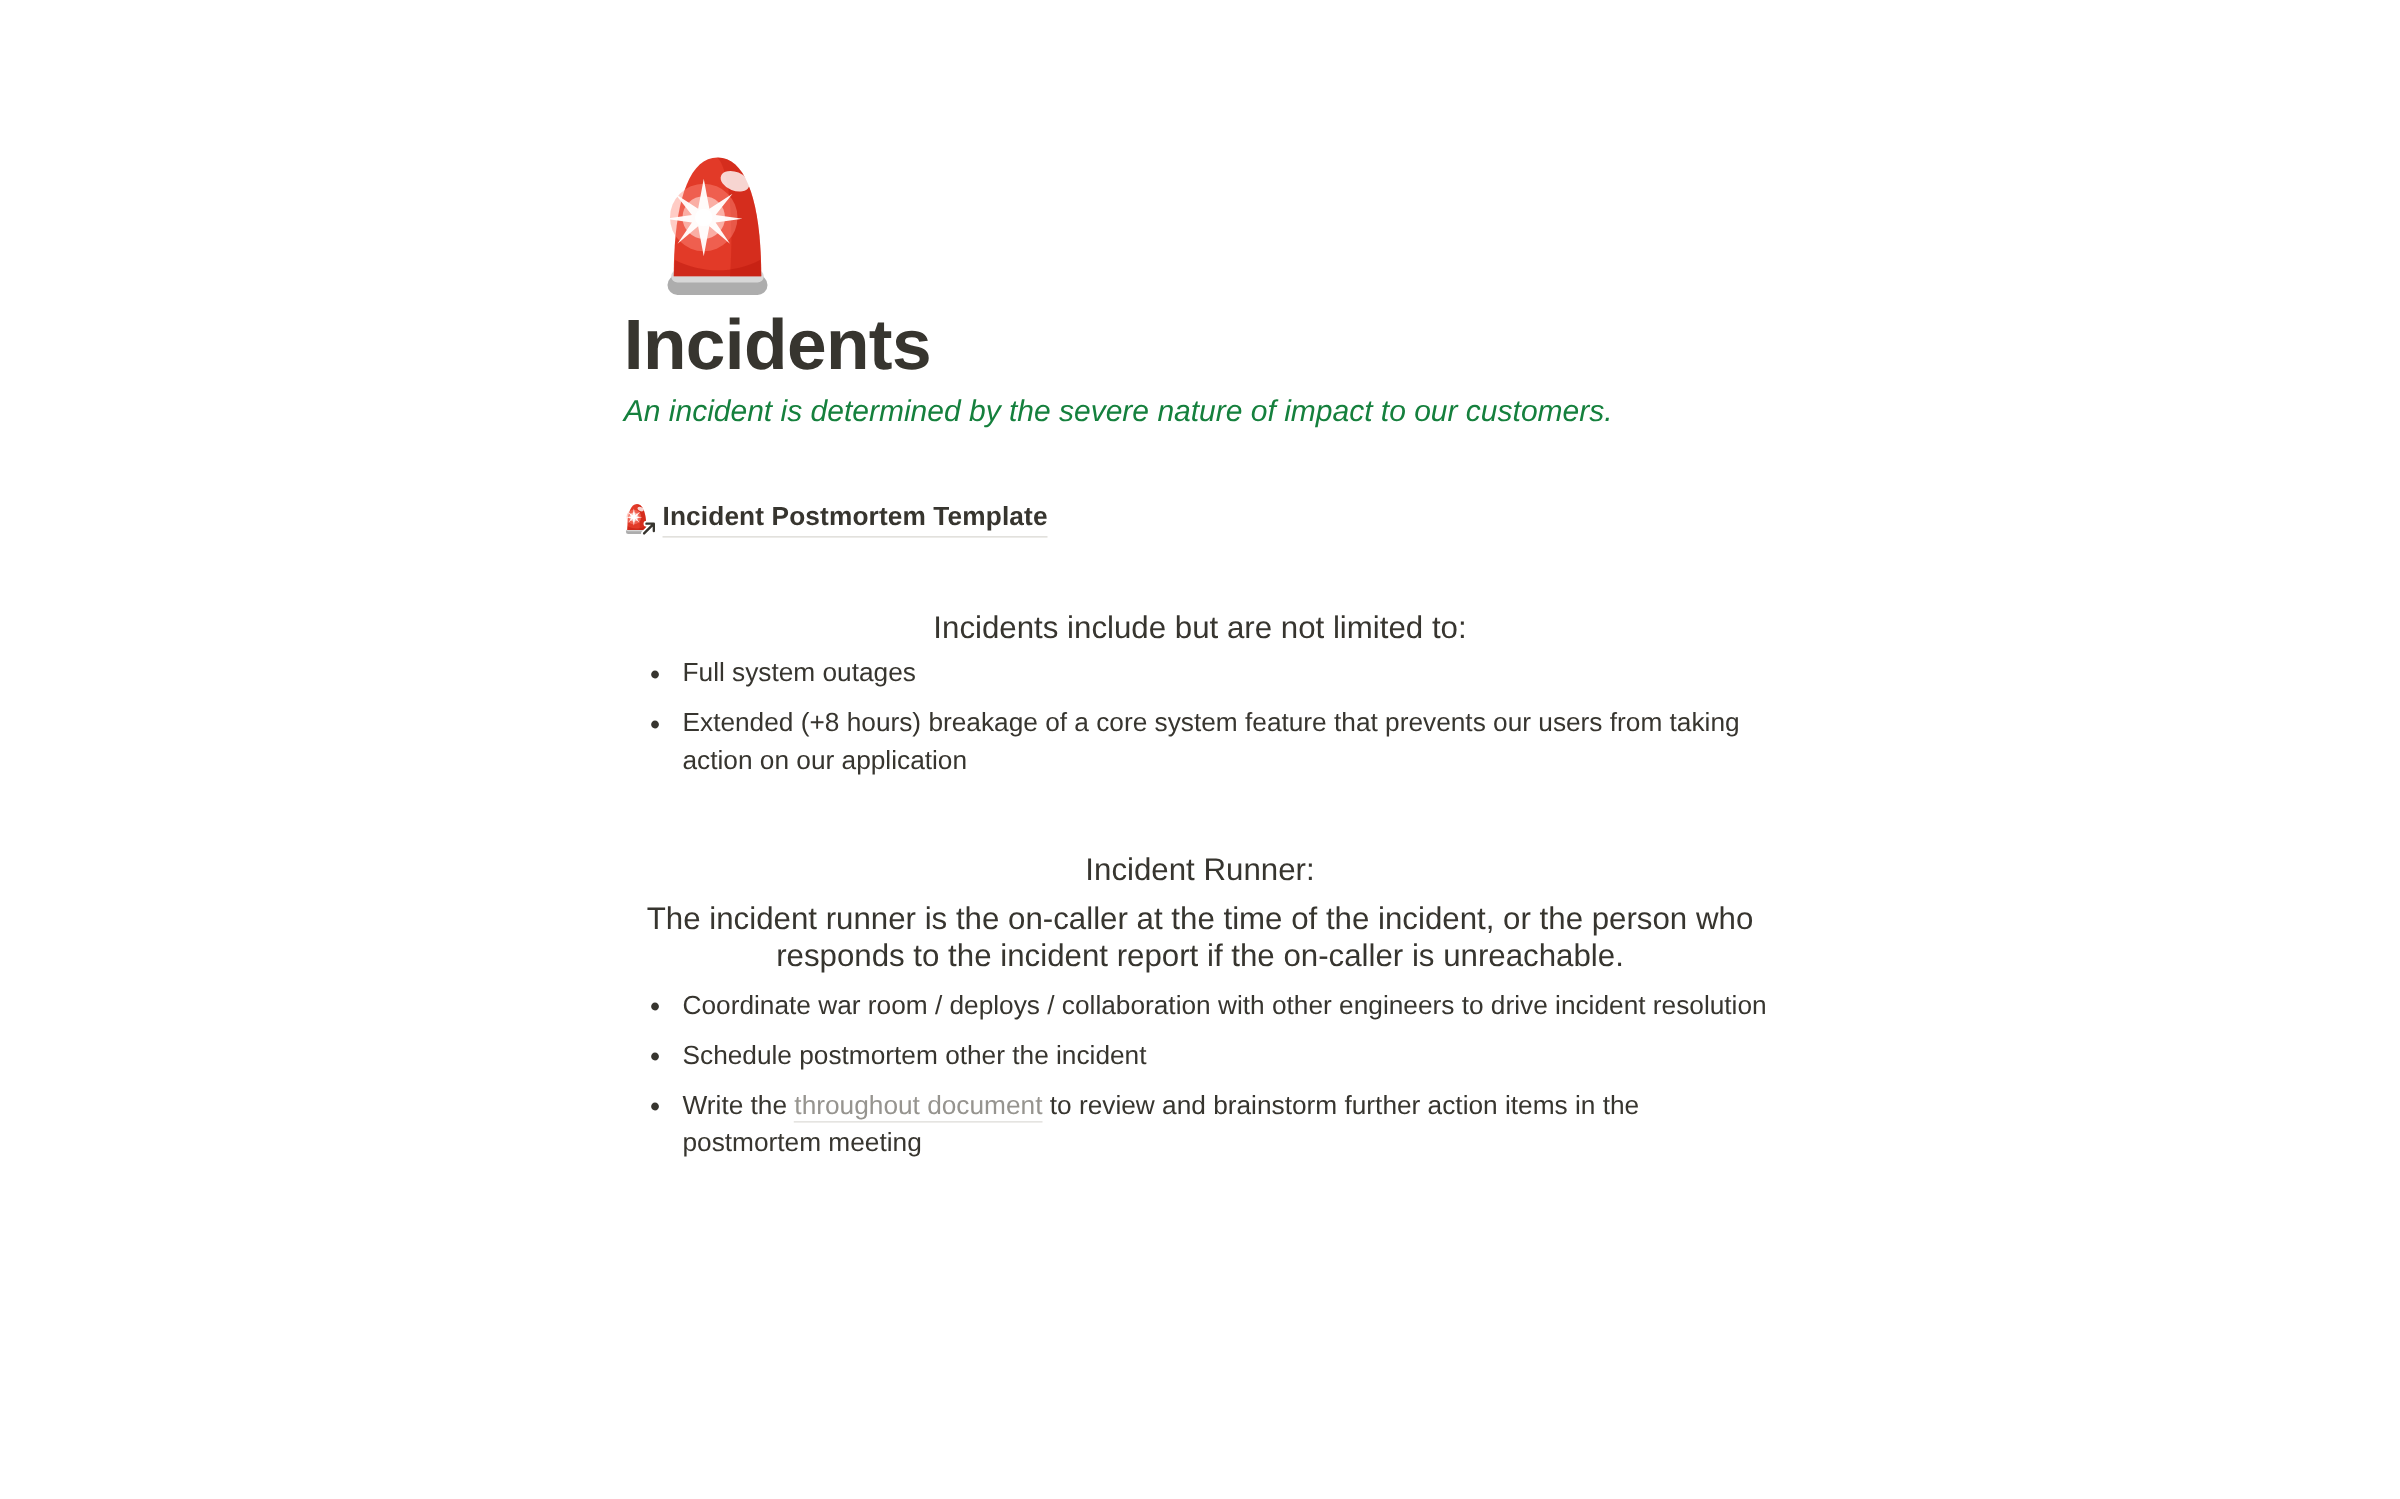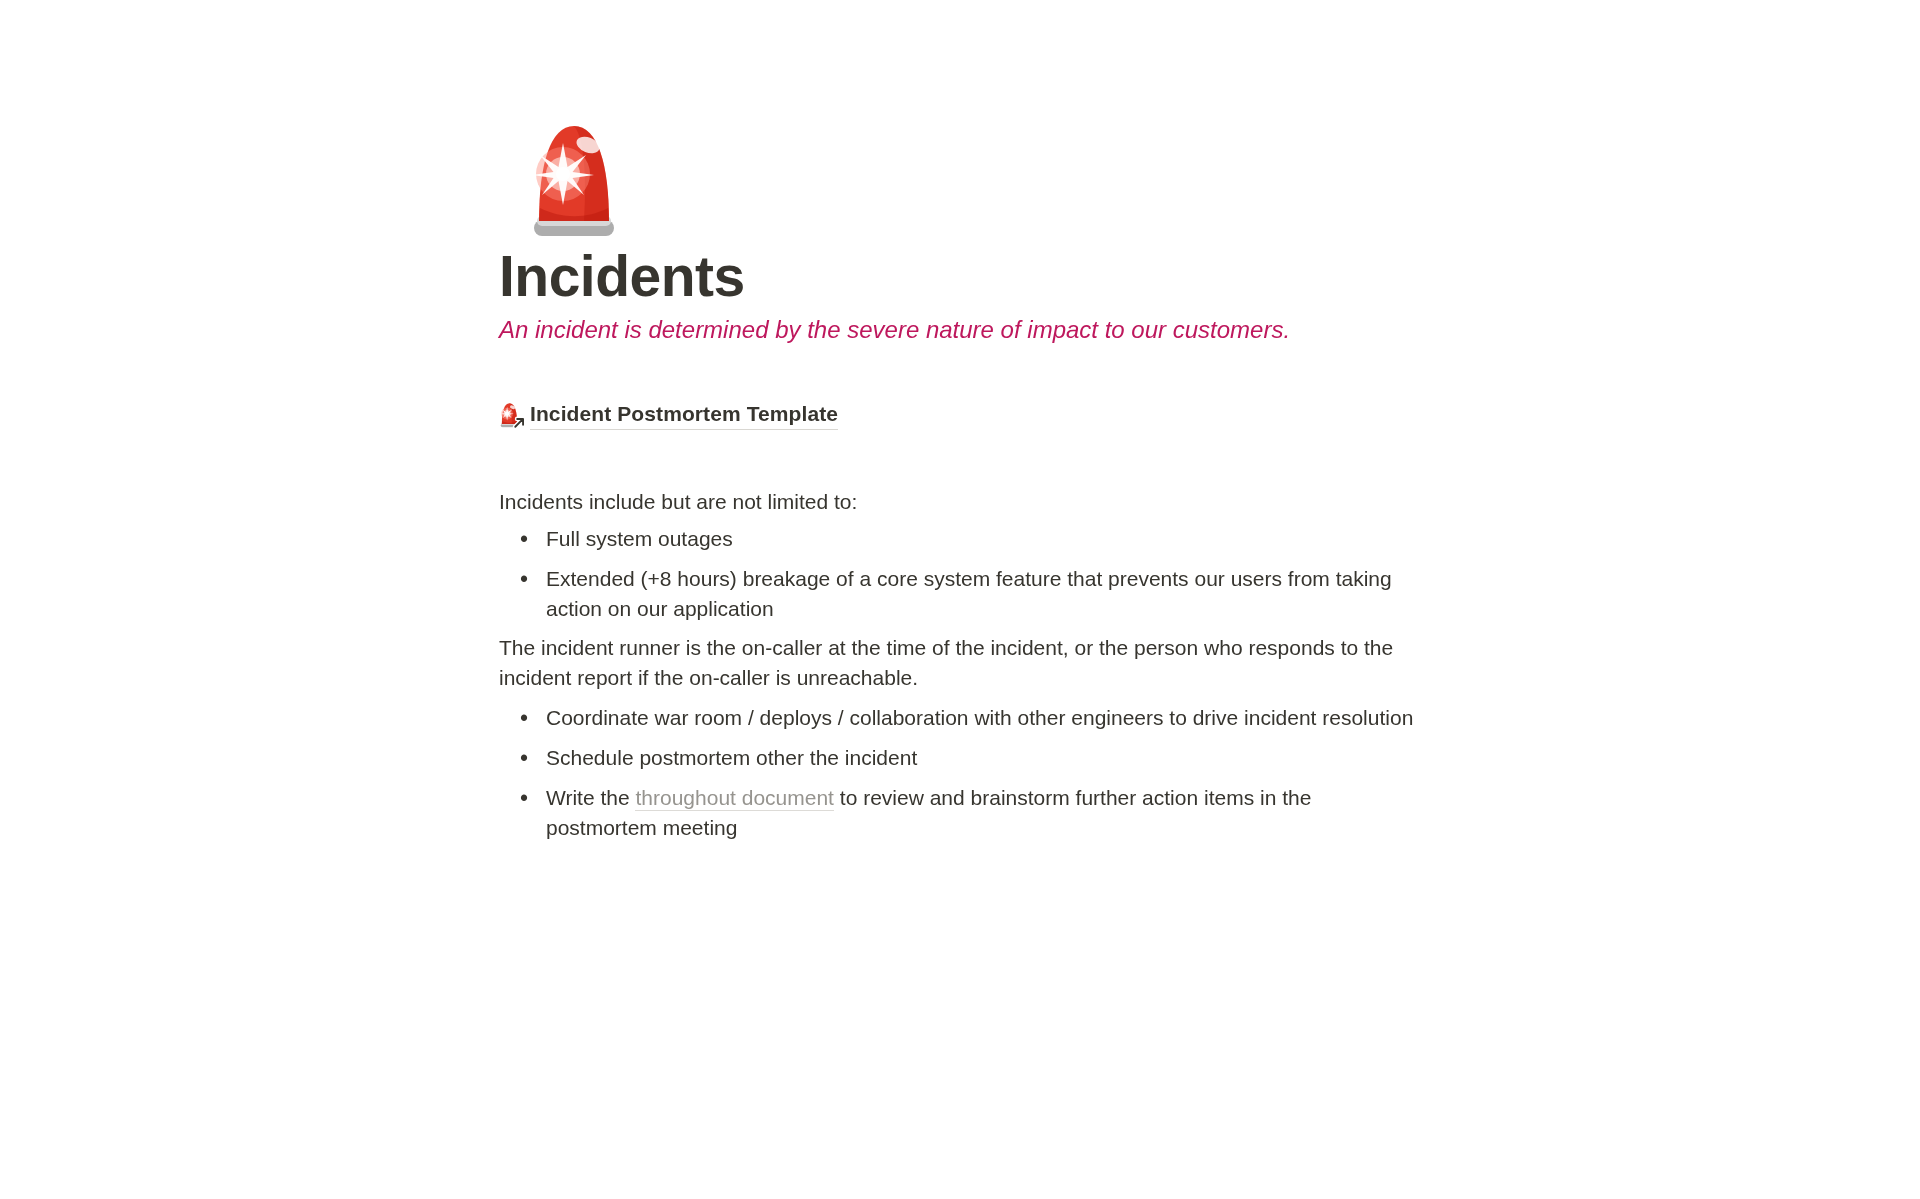--- a/index.html
+++ b/index.html
@@ -16,39 +16,39 @@
   
   .page-icon { display: block; margin-left: 27px; width: 96px; height: 122px; cursor: pointer; }
 
   
   .page-title {
     font-size: 57px; line-height: 70px; font-weight: 700;
     margin: 2px 0 0 0; letter-spacing: -0.5px;
   }
   .page-subtitle {
     font-size: 24px; line-height: 32px; font-style: italic;
-    margin: 3px 0 0 0; color: #be185d;
+    margin: 3px 0 0 0; color: #15803d;
   }
 
   
   .link-row { margin-top: 53px; height: 31px; }
   .page-link {
     display: inline-flex; align-items: center; gap: 9px;
     cursor: pointer; text-decoration: none; color: #37352F;
   }
   .page-link .mini-icon-wrap { position: relative; width: 22px; height: 27px; flex: 0 0 auto; }
   .mini-siren { position: absolute; left: 0; top: 0; }
   .link-arrow { position: absolute; right: -6px; bottom: -2px; }
   .page-link .link-label {
     font-size: 21px; line-height: 29px; font-weight: 700; letter-spacing: 0.1px;
     border-bottom: 1.5px solid #D9D7D2; padding-bottom: 1px;
   }
 
   
-  .para { font-size: 21px; line-height: 30px; margin: 0; }
+  .para { font-size: 25px; line-height: 30px; margin: 0; text-align: center; }
   .mt-section { margin-top: 57px; }
   .mt-para    { margin-top: 9px;  }
   .mt-exp     { margin-top: 52px; }
 
   ul.blist { list-style: none; margin: 7px 0 0 0; padding: 0; font-size: 21px; line-height: 30px; }
   ul.blist.exp { margin-top: 10px; }
   li.b1 { position: relative; padding-left: 47px; margin-top: 10px; }
   li.b1:first-child { margin-top: 0; }
   li.b1::before { content: "•"; position: absolute; left: 21px; top: 0; font-size: 23px; line-height: 30px; }
   ul.nested { list-style: none; margin: 11px 0 4px 0; padding: 0; }
@@ -103,20 +103,21 @@
     </a>
   </div>
 
   <p class="para mt-section">Incidents include but are not limited to:</p>
 
   <ul class="blist">
     <li class="b1"><span>Full system outages</span></li>
     <li class="b1"><span>Extended (+8 hours) breakage of a core system feature that prevents our users from taking action on our application</span></li>
   </ul>
 
+  <p class="para mt-section">Incident Runner:</p>
   <p class="para mt-para">The incident runner is the on-caller at the time of the incident, or the person who responds to the incident report if the on-caller is unreachable.</p>
 
 
   <ul class="blist exp">
     <li class="b1"><span>Coordinate war room / deploys / collaboration with other engineers to drive incident resolution</span></li>
     <li class="b1"><span>Schedule postmortem other the incident</span></li>
     <li class="b1"><span>Write the </span><a class="inline-page-link">throughout document</a><span> to review and brainstorm further action items in the postmortem meeting</span></li>
   </ul>
 
 </div>

